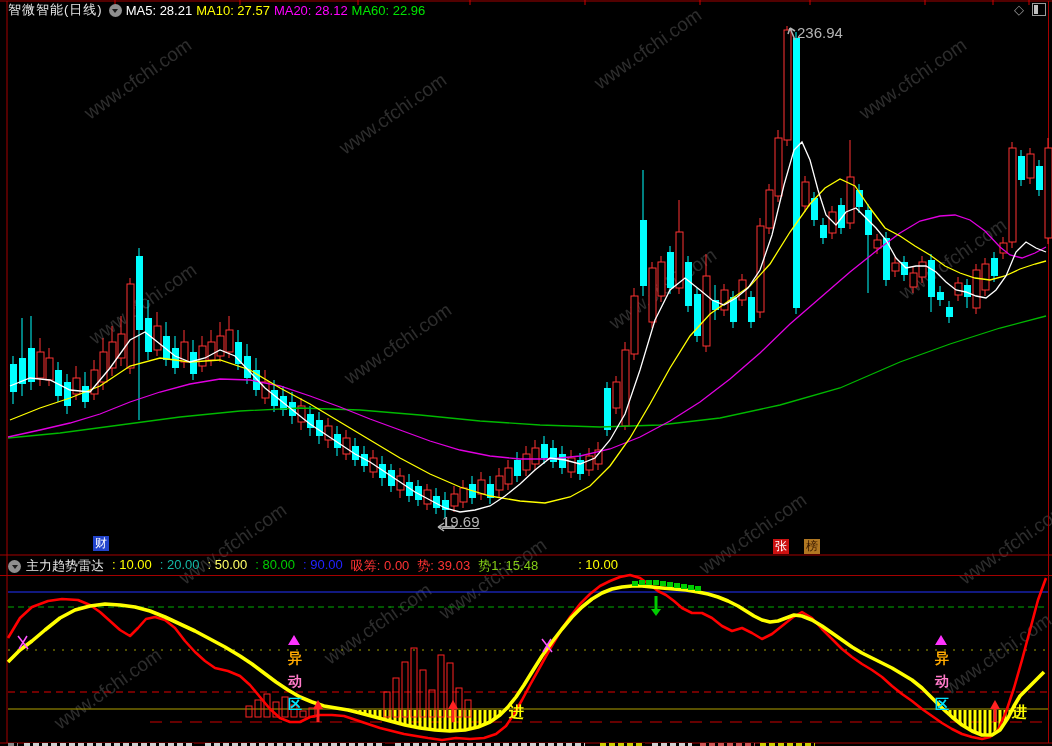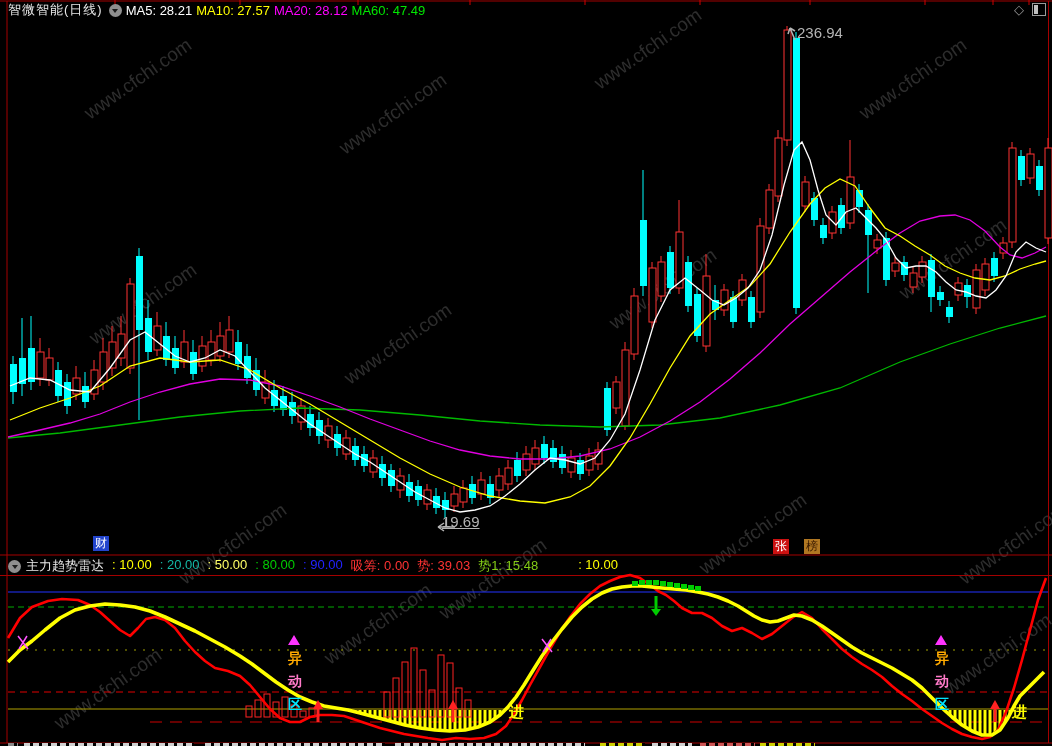--- a/index.html
+++ b/index.html
@@ -531,21 +531,21 @@
   </svg>
 
   <div class="hdr">
     <span class="title">智微智能(日线)</span>
     <span class="chev">
         <i></i>
       </span>
     <span class="ma" style="color: rgb(255, 255, 255);">MA5: 28.21</span>
     <span class="ma" style="color: rgb(255, 255, 0);">MA10: 27.57</span>
     <span class="ma" style="color: rgb(255, 0, 255);">MA20: 28.12</span>
-    <span class="ma" style="color: rgb(0, 230, 0);">MA60: 47.49</span>
+    <span class="ma" style="color: rgb(0, 230, 0);">MA60: 22.96</span>
   </div>
 
   <div class="winicons">
     <span class="diamond">◇</span>
     <span class="panelicon">
         <i></i>
       </span>
   </div>
 
   <div class="pricelabel" style="left:797px;top:24px;">236.94</div>

